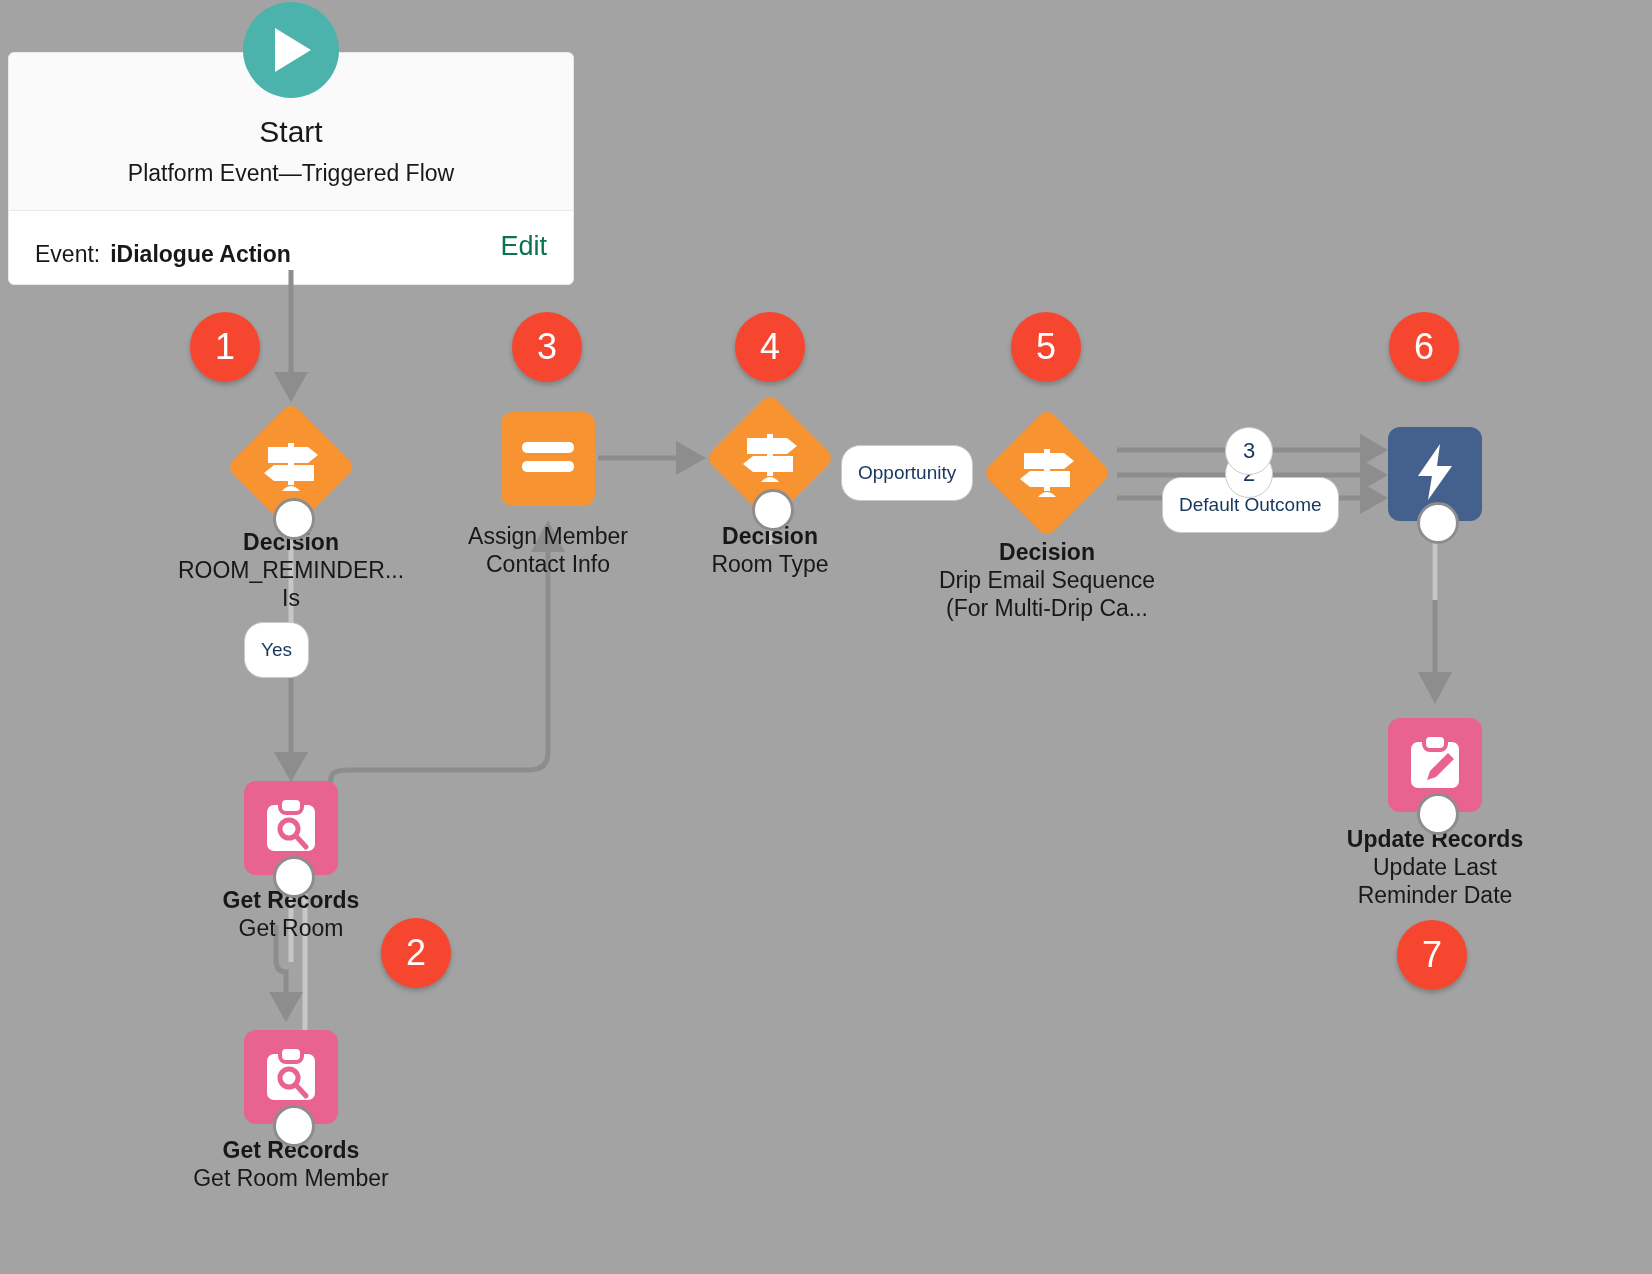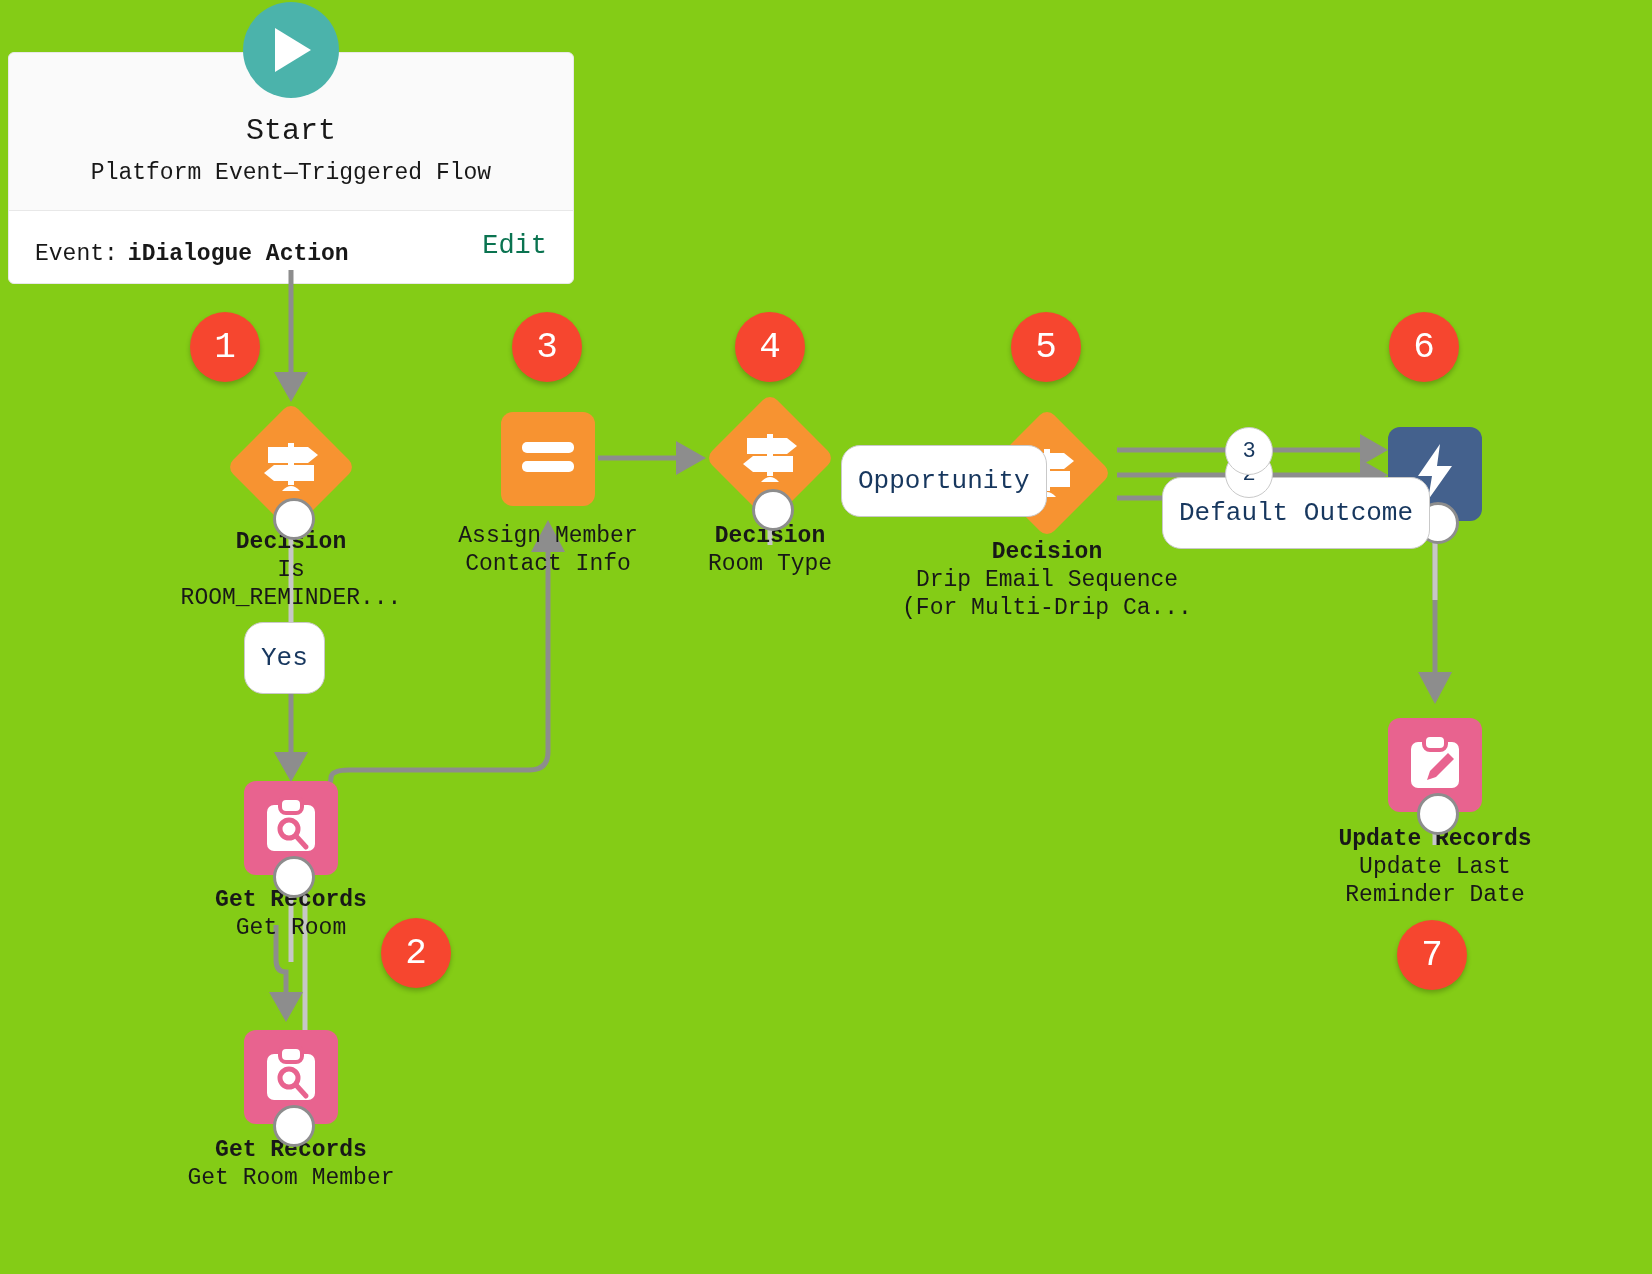--- a/index.html
+++ b/index.html
@@ -8,23 +8,22 @@
     background: #ffffff;
   }
   body {
     font-family: "Liberation Sans", sans-serif;
     -webkit-font-smoothing: antialiased;
   }
   #canvas {
     position: relative;
     width: 1652px;
     height: 1274px;
-    background: #84cc16;
+    background: #a3a3a3;
     overflow: hidden;
-    font-family: Liberation Mono, monospace;
   }
   .abs { position: absolute; }
 
   
   .start-card {
     left: 8px; top: 52px;
     width: 566px;
     background: #fafafa;
     border: 1px solid #e8e8e8;
     border-radius: 6px;
@@ -128,23 +127,23 @@
     z-index: 20;
   }
 
   
   .pill {
     height: 38px;
     border: 1.6px solid #c9c9c9;
     border-radius: 19px;
     background: #ffffff;
     color: #17375e;
-    font-size: 26px;
+    font-size: 19px;
     display: inline-flex; align-items: center; justify-content: center;
-    padding: 16px 16px;
+    padding: 8px 16px;
     z-index: 9;
     white-space: nowrap;
   }
   .circ-pill {
     width: 46px; height: 46px;
     border: 1.6px solid #c9c9c9;
     border-radius: 50%;
     background: #ffffff;
     color: #17375e;
     font-size: 22px;
@@ -240,22 +239,22 @@
         <path d="M8,8 h40 l10,8 -10,8 h-40 z" fill="#ffffff"></path>
         <path d="M54,26 h-40 l-10,8 10,8 h40 z" fill="#ffffff"></path>
         <rect x="28" y="4" width="6" height="42" fill="#ffffff"></rect>
         <path d="M22,52 q9,-10 18,0 z" fill="#ffffff"></path>
       </svg>
     </div>
   </div>
   <div class="abs conn-dot" style="left:273px; top:498px;"></div>
   <div class="abs node-label" style="left:91px; top:528px; width:400px;">
     <span class="t">Decision</span>
+    <span class="s">ROOM_REMINDER...</span>
     <span class="s">Is</span>
-    <span class="s">ROOM_REMINDER...</span>
   </div>
   <div class="abs pill" style="left:244px; top:622px;">Yes</div>
 
   <div class="abs sq-node node-icon" style="left:244px; top:781px; background:#e8638f;">
     <span>
       <svg width="56" height="58" viewBox="0 0 56 58" aria-hidden="true">
         <rect x="4" y="8" width="48" height="46" rx="7" fill="#ffffff"></rect>
         <rect x="17" y="1" width="22" height="15" rx="6" fill="#ffffff" stroke="#e8638f" stroke-width="4"></rect>
         <circle cx="26" cy="32" r="9" fill="none" stroke="#e8638f" stroke-width="5"></circle>
         <line x1="33" y1="39" x2="43" y2="50" stroke="#e8638f" stroke-width="5" stroke-linecap="round"></line>

